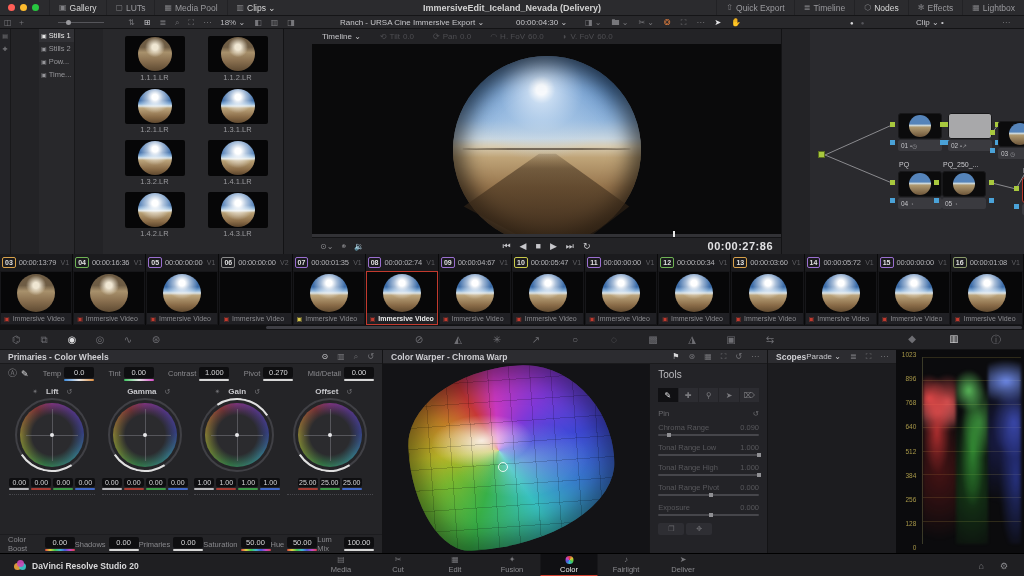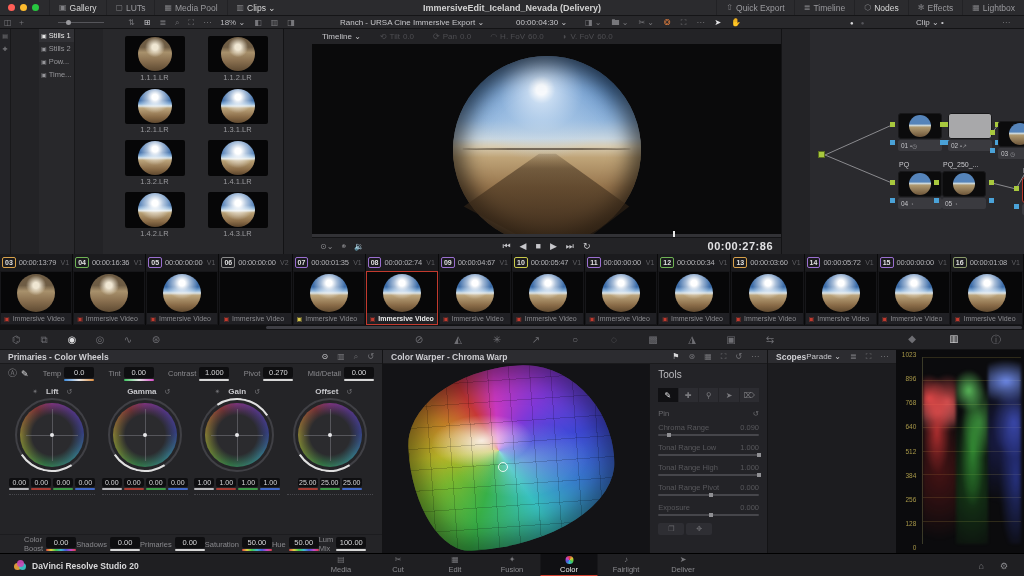--- a/index.html
+++ b/index.html
@@ -174,21 +174,21 @@
   .wheel-vals{display:flex;gap:2px;margin-top:6px;}
   .vbox-wrap{display:flex;flex-direction:column;gap:1px;}
   .vbox{background:#0e0e10;border-radius:2px;color:#d6d6d8;font-size:7px;
     width:20px;text-align:center;padding:1px 0;}
   .vbar{height:2px;border-radius:1px;}
   .vbar-m{background:#b8b8bc;}
   .vbar-r{background:#a83c34;}
   .vbar-g{background:#3c9a48;}
   .vbar-b{background:#4068c8;}
   .dotline{width:86px;border-top:1px dotted #48484d;margin-top:4px;}
-  .wheel-footer{height:19px;display:flex;align-items:center;padding:0 24px;
+  .wheel-footer{height:19px;display:flex;align-items:center;padding:0 8px;
     font-size:7.5px;border-top:1px solid #1c1c1f;}
   .wf-grp{display:flex;align-items:center;gap:3px;margin-left:auto;}
 
   
   .warper{width:385px;background:#1c1c1f;border-right:1px solid #131315;
     display:flex;flex-direction:column;}
   .warper-body{flex:1;display:flex;}
   .gamut-area{width:267px;background:#131316;position:relative;overflow:hidden;}
   .gamut{position:absolute;left:26px;top:2px;width:205px;height:182px;
     border-radius:56% 44% 72% 28% / 42% 55% 45% 58%;

